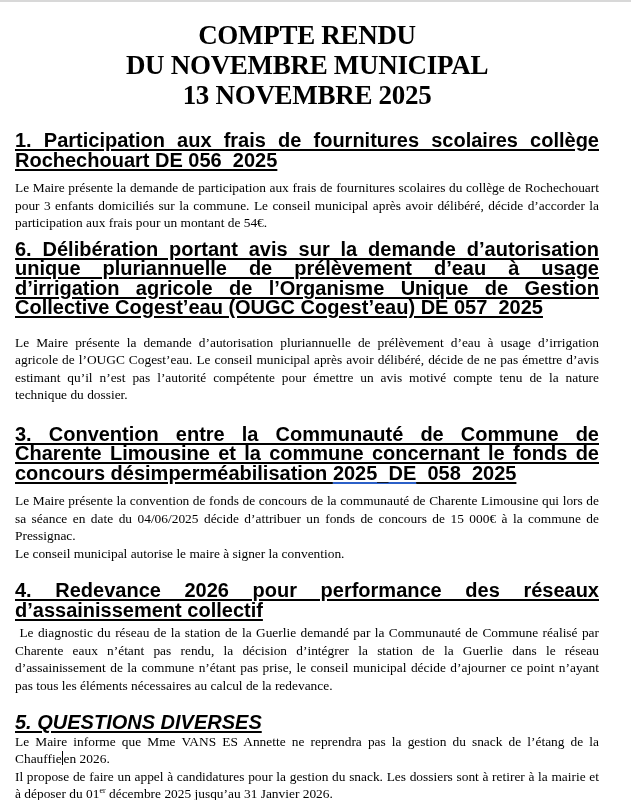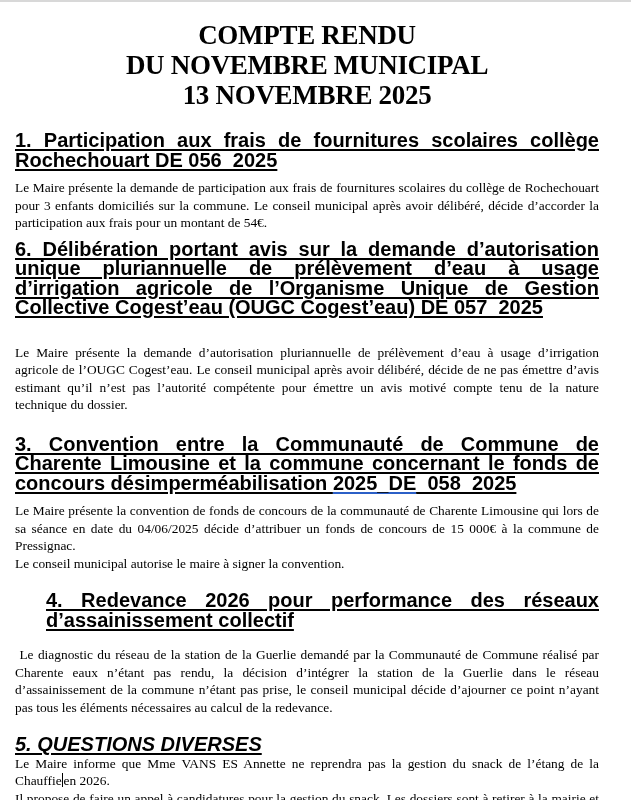--- a/index.html
+++ b/index.html
@@ -24,25 +24,25 @@
       margin: 0; font-family: "Liberation Serif", serif; font-size: 13.4px; line-height: 17.5px;
       text-align: justify;
     }
     p.body.last { text-align-last: left; }
     .blue-ul { text-decoration: underline; text-decoration-color: #2b5fc7; text-decoration-thickness: 2px; text-underline-offset: 2px; }
     .cursor { display: inline-block; width: 1px; height: 14px; background: #000; vertical-align: -2px; margin: 0 1px 0 0; }
     sup { font-size: 8px; line-height: 0; }
     #s1 { margin-top: 21px; }
     #s1p { margin-top: 9px; }
     #s2 { margin-top: 8px; }
-    #s2p { margin-top: 26px; }
+    #s2p { margin-top: 16px; }
     #s3 { margin-top: 21px; }
     #s3p { margin-top: 9px; }
-    #s4 { margin-top: 19px; margin-left: 31px; }
-    #s4p { margin-top: 16px; }
+    #s4 { margin-top: 19px; }
+    #s4p { margin-top: 4px; }
     #s5 { margin-top: 19px; font-style: italic; }
     #s5p { margin-top: 0px; }
   </style>
 </head>
 <body>
 
 <div class="topline"></div>
 
 <div class="page">
   <div class="title">

